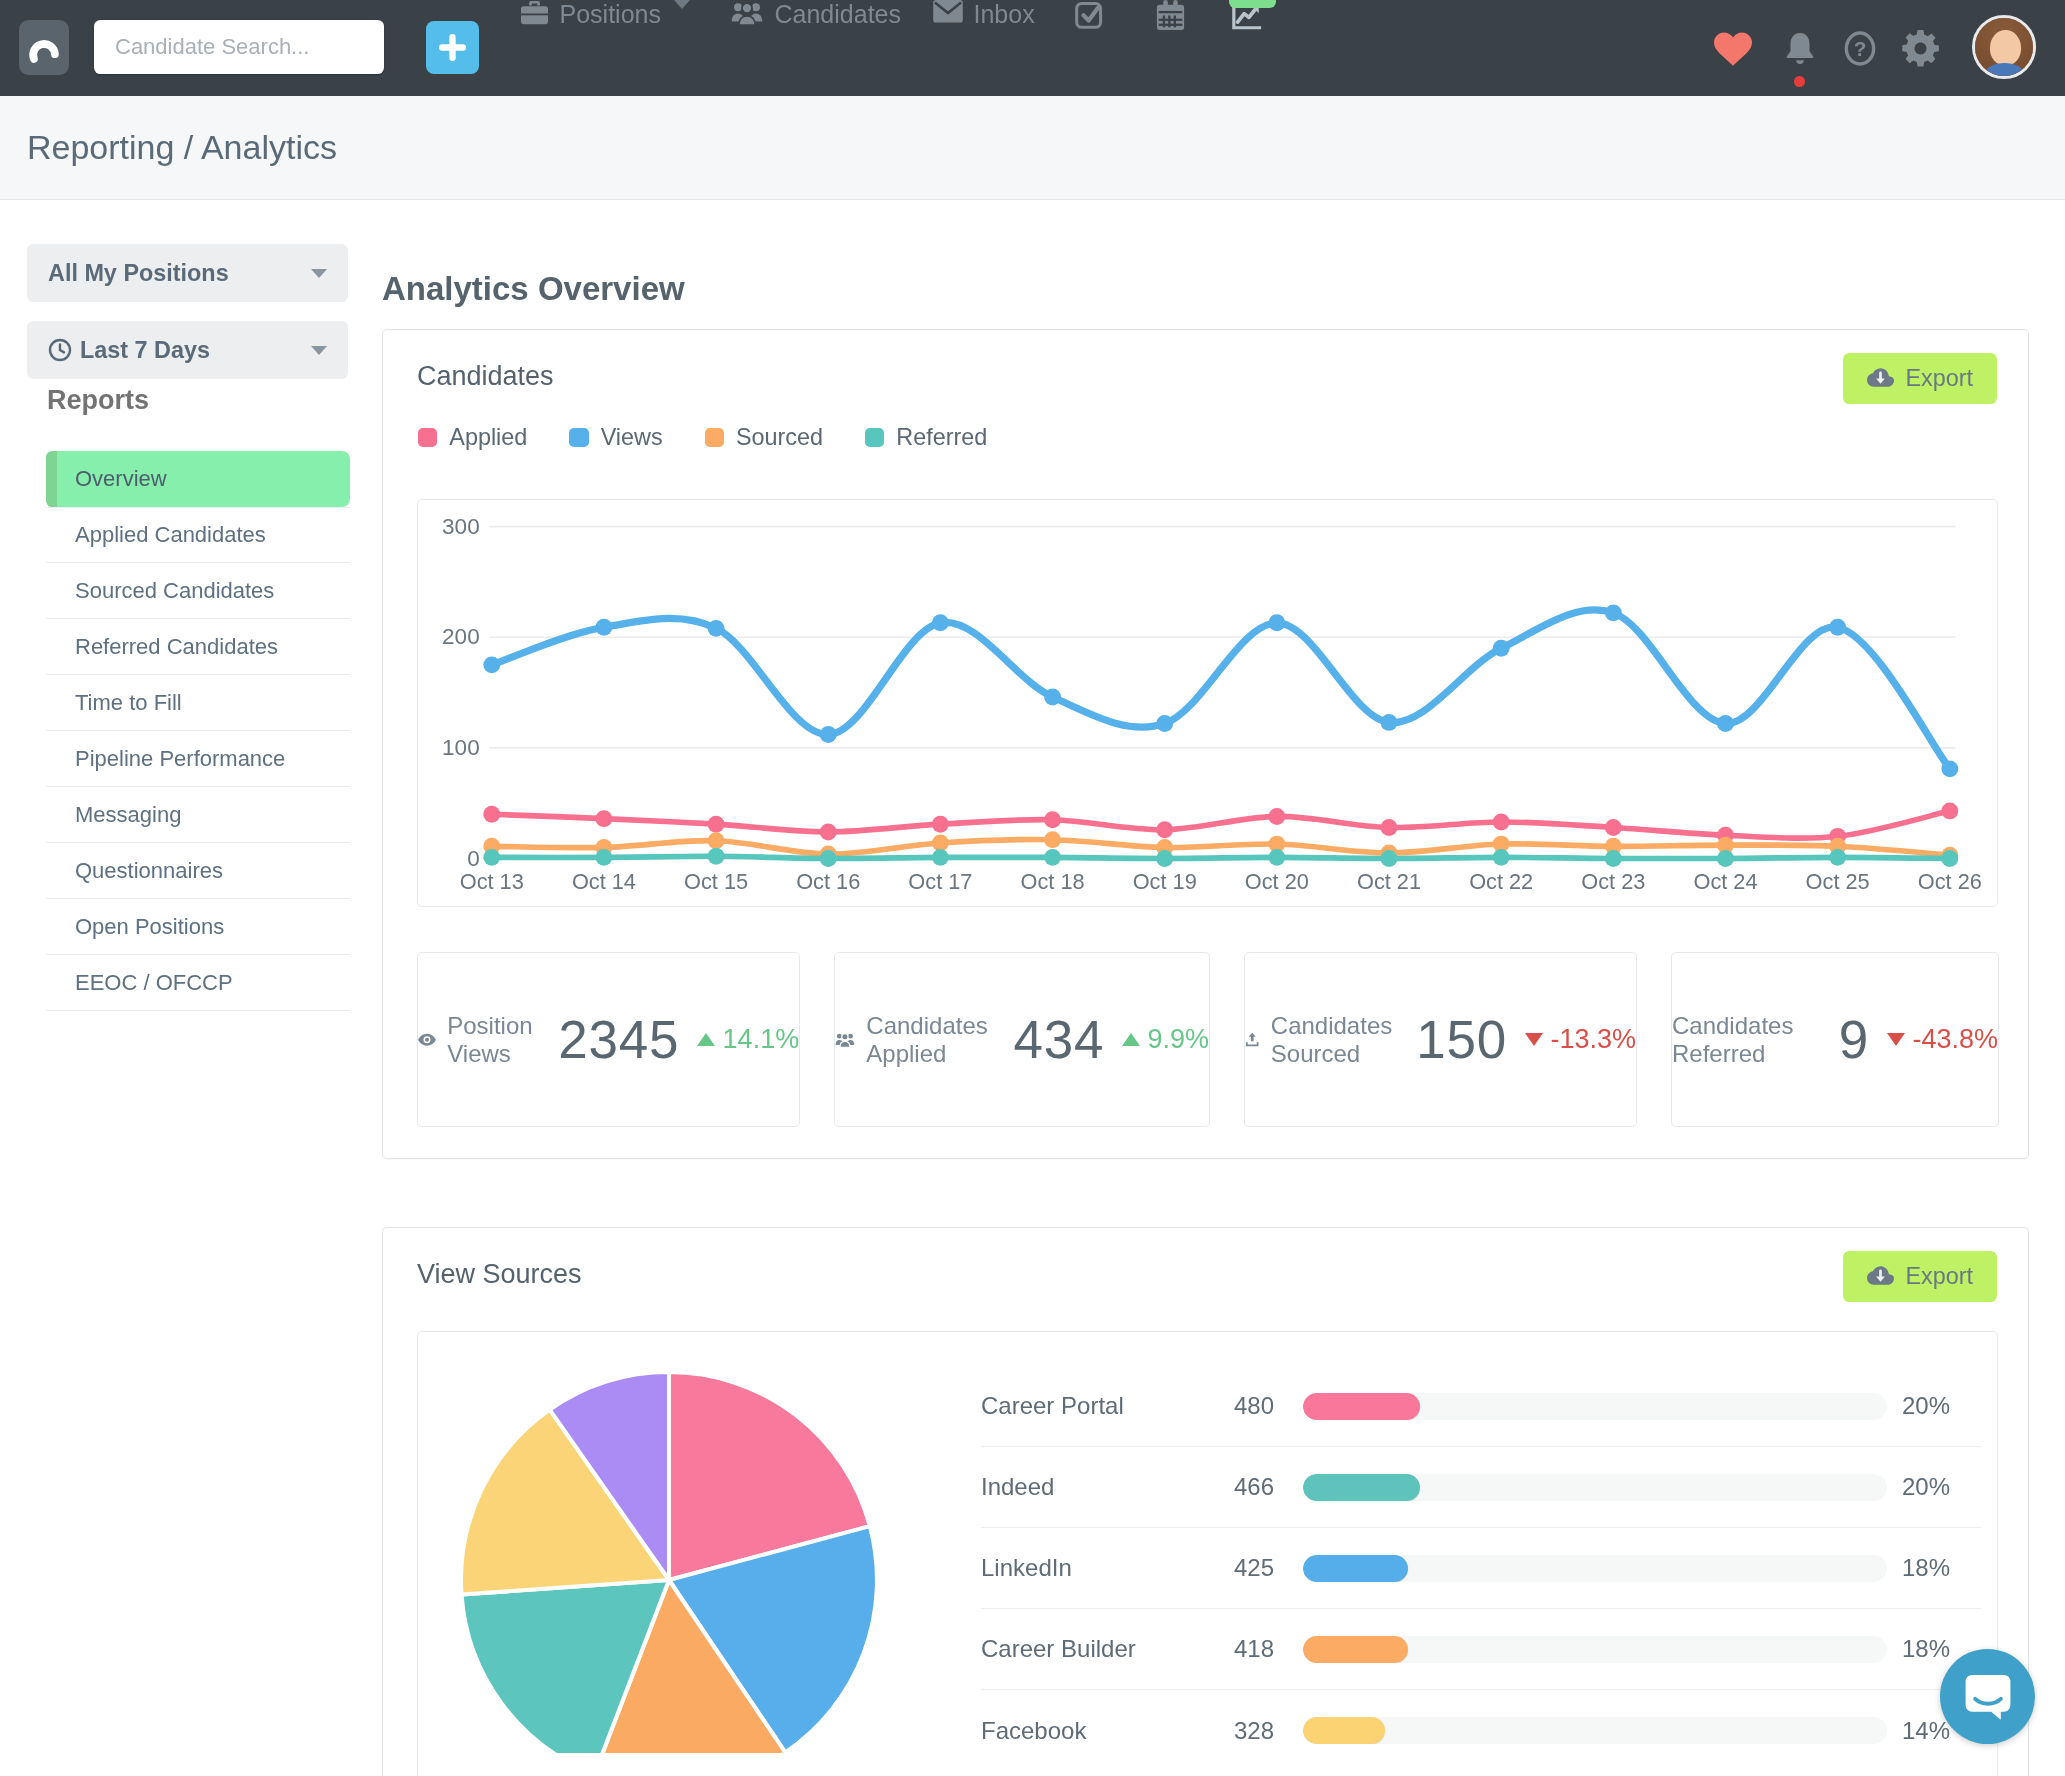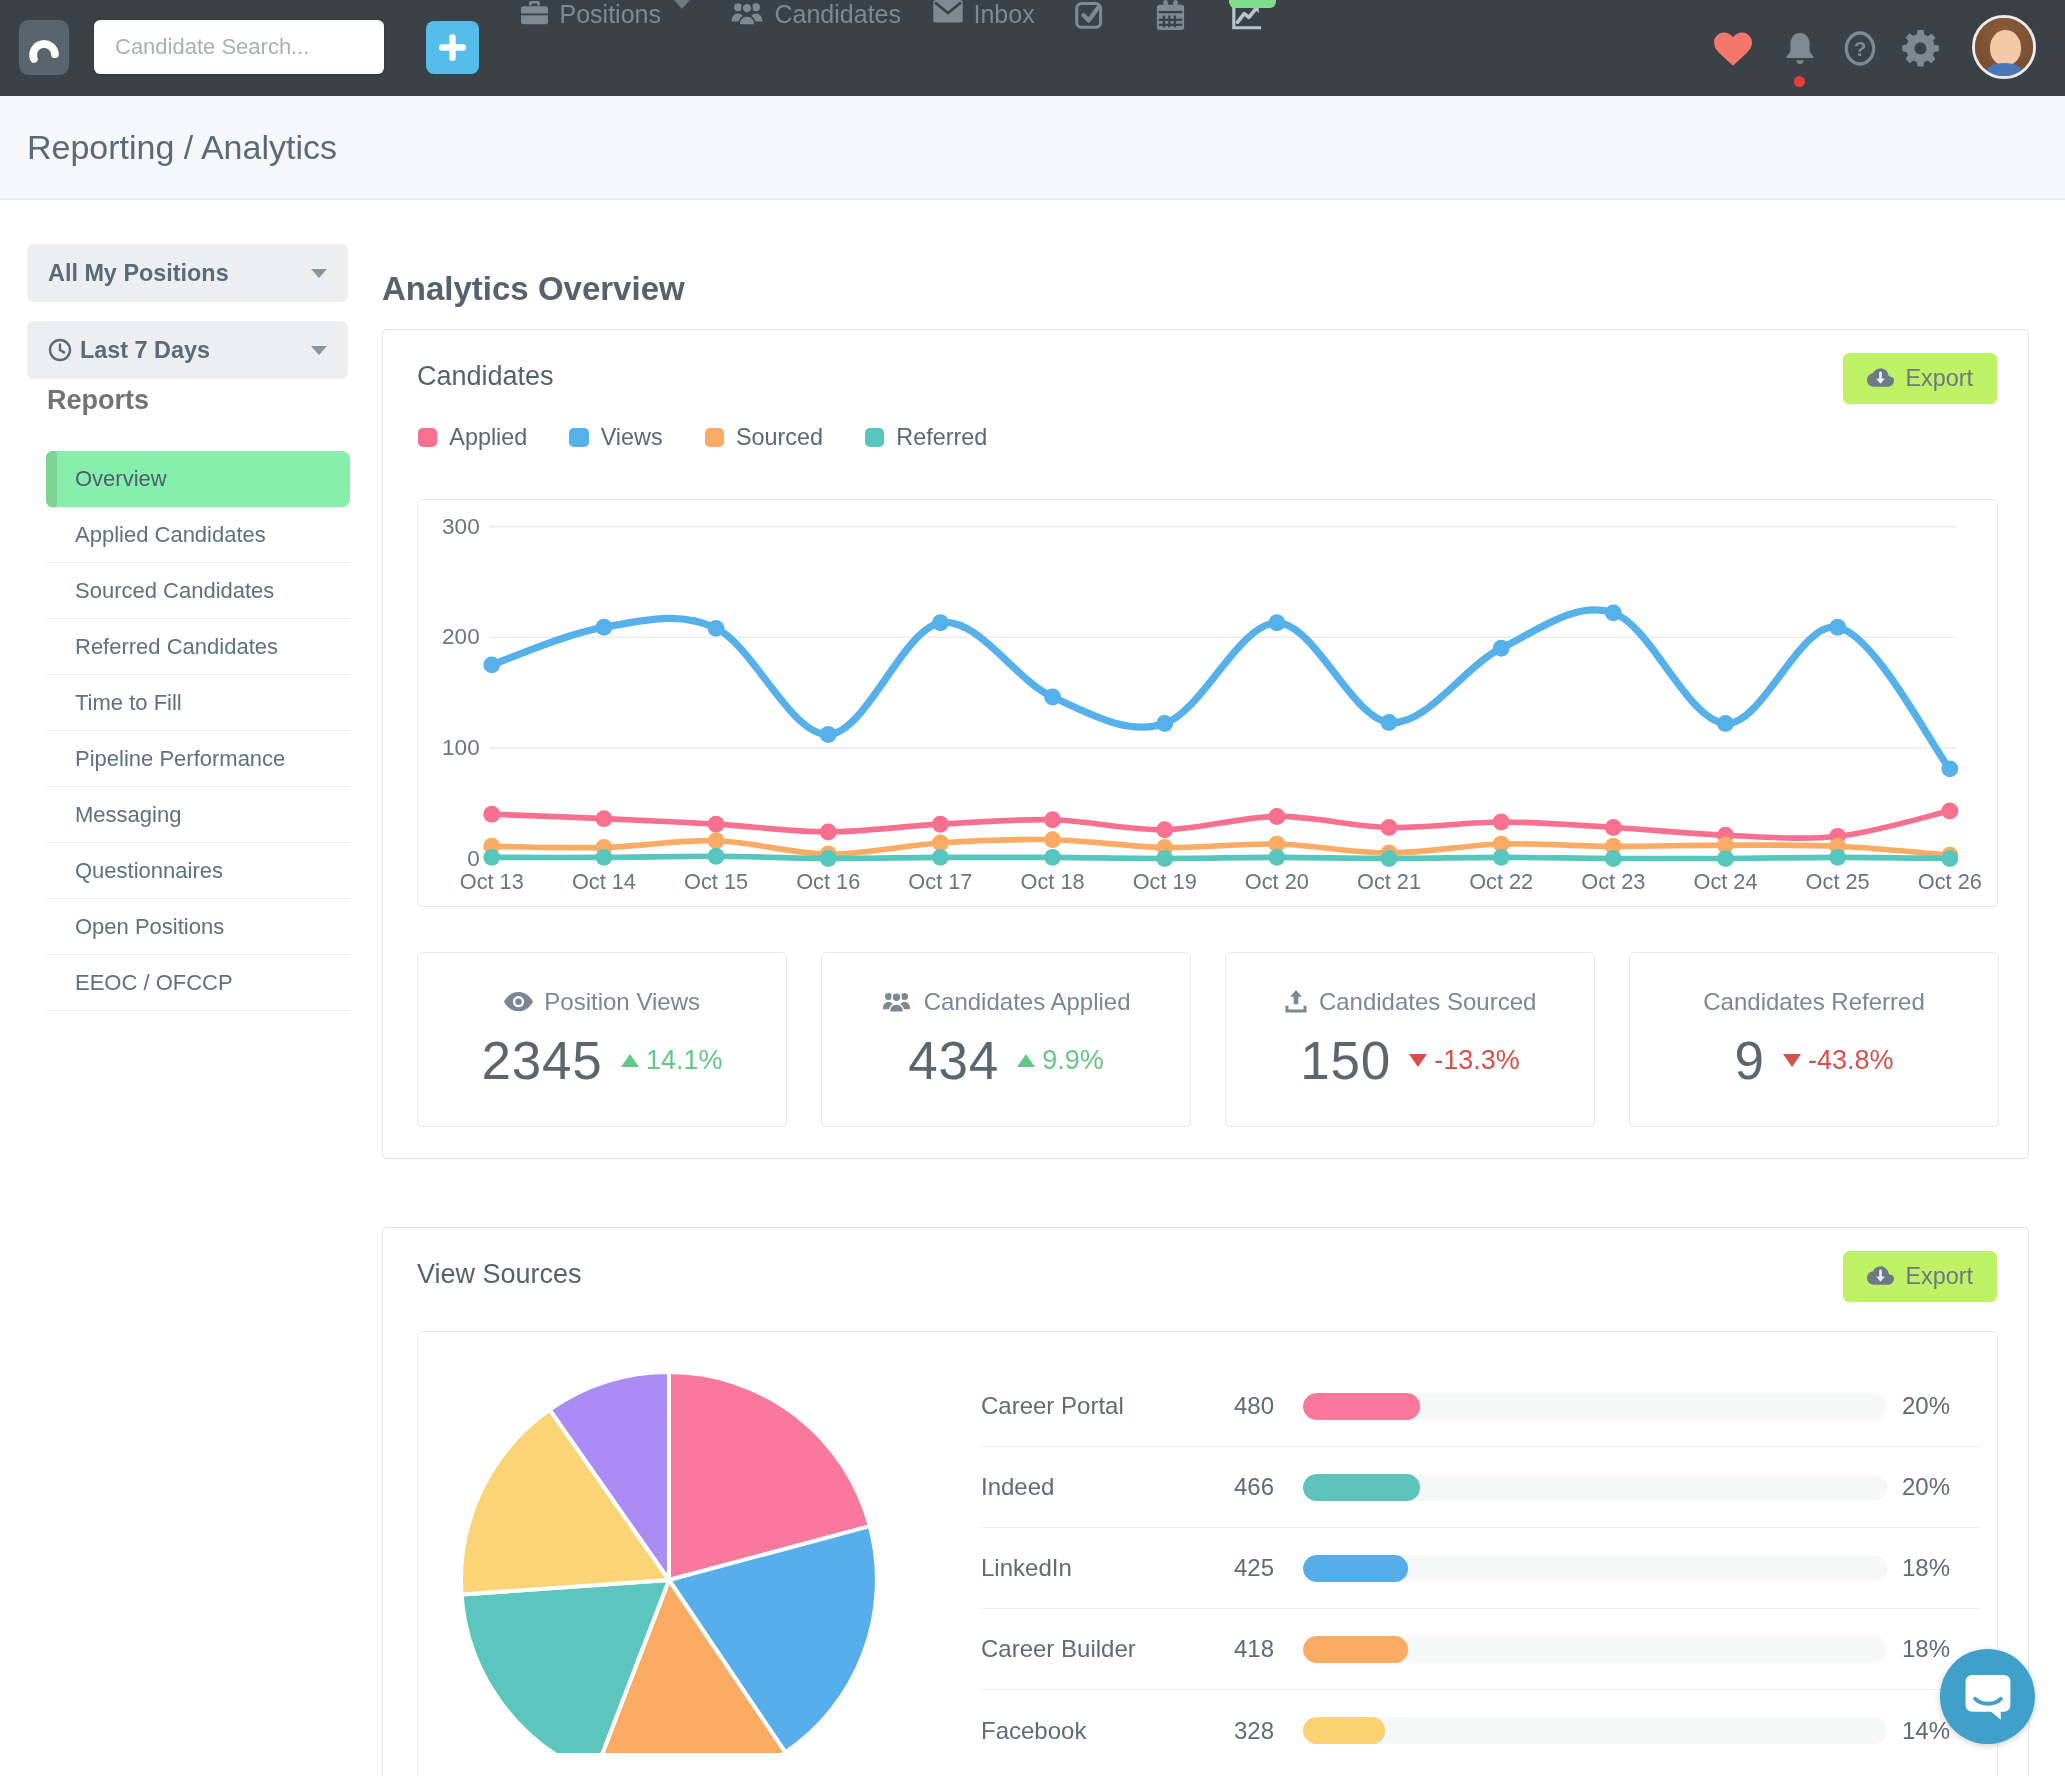--- a/index.html
+++ b/index.html
@@ -48,21 +48,21 @@
   #candidates-card { top:329px; height:830px; }
   #sources-card { top:1227px; height:645px; }
   .card-title { position:absolute; left:34px; top:31px; font-size:27px; color:#55626e; }
   .export-btn { position:absolute; right:31px; top:23.4px; height:51px; padding:0 24px; background:#bef264; border:none; border-radius:6.4px; display:flex; align-items:center; gap:11.3px; font-size:23.4px; color:#6a7884; font-family:inherit; cursor:pointer; }
   .legend { position:absolute; left:35px; top:94px; display:flex; align-items:center; gap:42px; }
   .legend-item { display:flex; align-items:center; gap:12px; }
   .legend-swatch { width:19.3px; height:19.3px; border-radius:4.8px; }
   .legend-label { font-size:23.4px; color:#5b6874; }
   .chart-panel { position:absolute; left:34px; top:169px; width:1581px; height:408px; border:0.8px solid #e6e9eb; border-radius:4.8px; overflow:hidden; background:#fff; }
   .stats-row { position:absolute; left:34px; top:622px; width:1582px; display:flex; gap:34px; }
-  .stat-box { flex:1; height:175px; border:0.8px solid #e6e9eb; border-radius:4.8px; background:#fff; display:flex; flex-direction:column; align-items:center; justify-content:center; gap:14.5px; }
+  .stat-box { flex:1; height:175px; border:0.8px solid #e6e9eb; border-radius:4.8px; background:#fff; display:flex; flex-direction:row; align-items:center; justify-content:center; gap:14.5px; }
   .stat-label { display:flex; align-items:center; gap:11.3px; font-size:24px; color:#7b8793; }
   .stat-value-row { display:flex; align-items:center; }
   .stat-value { font-size:53px; color:#5b6770; letter-spacing:0.8px; }
   .arrow { width:0; height:0; margin-left:18px; margin-right:7.3px; }
   .arrow.up { border-left:9.7px solid transparent; border-right:9.7px solid transparent; border-bottom:13.7px solid #66c687; }
   .arrow.down { border-left:9.7px solid transparent; border-right:9.7px solid transparent; border-top:13.7px solid #d84f49; }
   .delta-val { font-size:27px; }
   .delta-val.up { color:#66c687; }
   .delta-val.down { color:#d84f49; }
   

